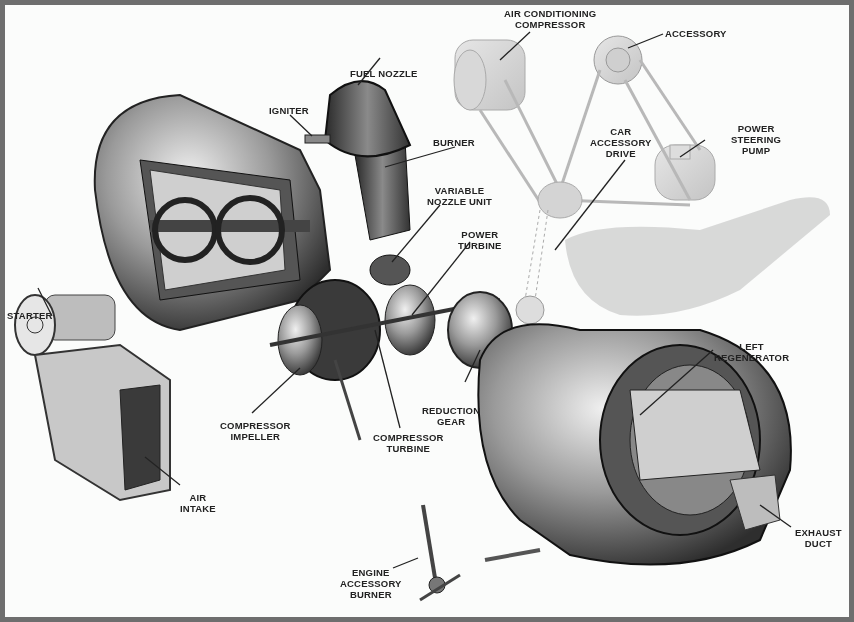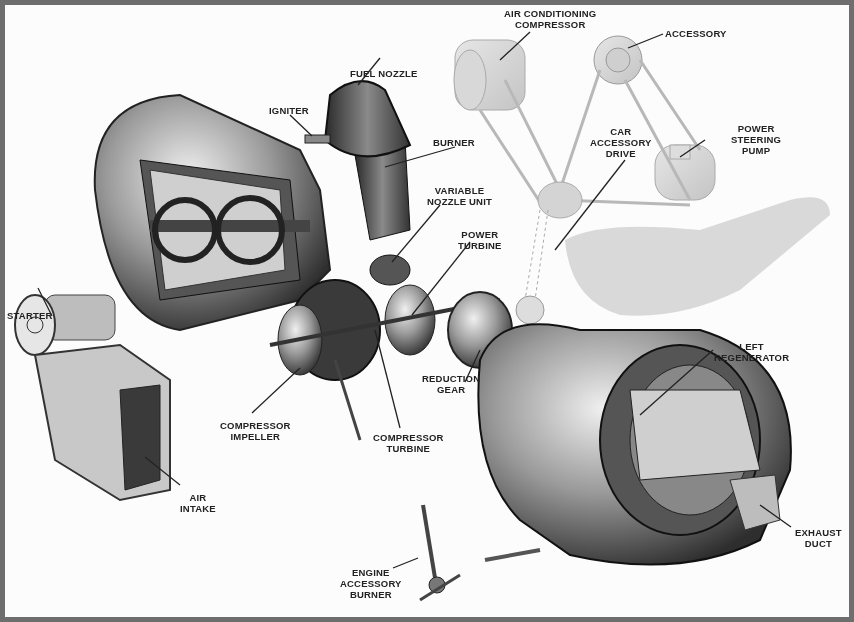--- a/index.html
+++ b/index.html
@@ -141,21 +141,21 @@
   <div class="lbl" style="left:726px;top:118px;">POWER
 STEERING
 PUMP</div>
   <div class="lbl" style="left:422px;top:180px;">VARIABLE
 NOZZLE UNIT</div>
   <div class="lbl" style="left:453px;top:224px;">POWER
 TURBINE</div>
   <div class="lbl" style="left:2px;top:272px;margin-top:33px;">STARTER</div>
   <div class="lbl" style="left:709px;top:336px;">LEFT
 REGENERATOR</div>
-  <div class="lbl" style="left:417px;top:368px;">REDUCTION
+  <div class="lbl" style="left:417px;top:400px;">REDUCTION
 GEAR</div>
   <div class="lbl" style="left:215px;top:415px;">COMPRESSOR
 IMPELLER</div>
   <div class="lbl" style="left:368px;top:427px;">COMPRESSOR
 TURBINE</div>
   <div class="lbl" style="left:175px;top:487px;">AIR
 INTAKE</div>
   <div class="lbl" style="left:790px;top:522px;">EXHAUST
 DUCT</div>
   <div class="lbl" style="left:335px;top:562px;">ENGINE

